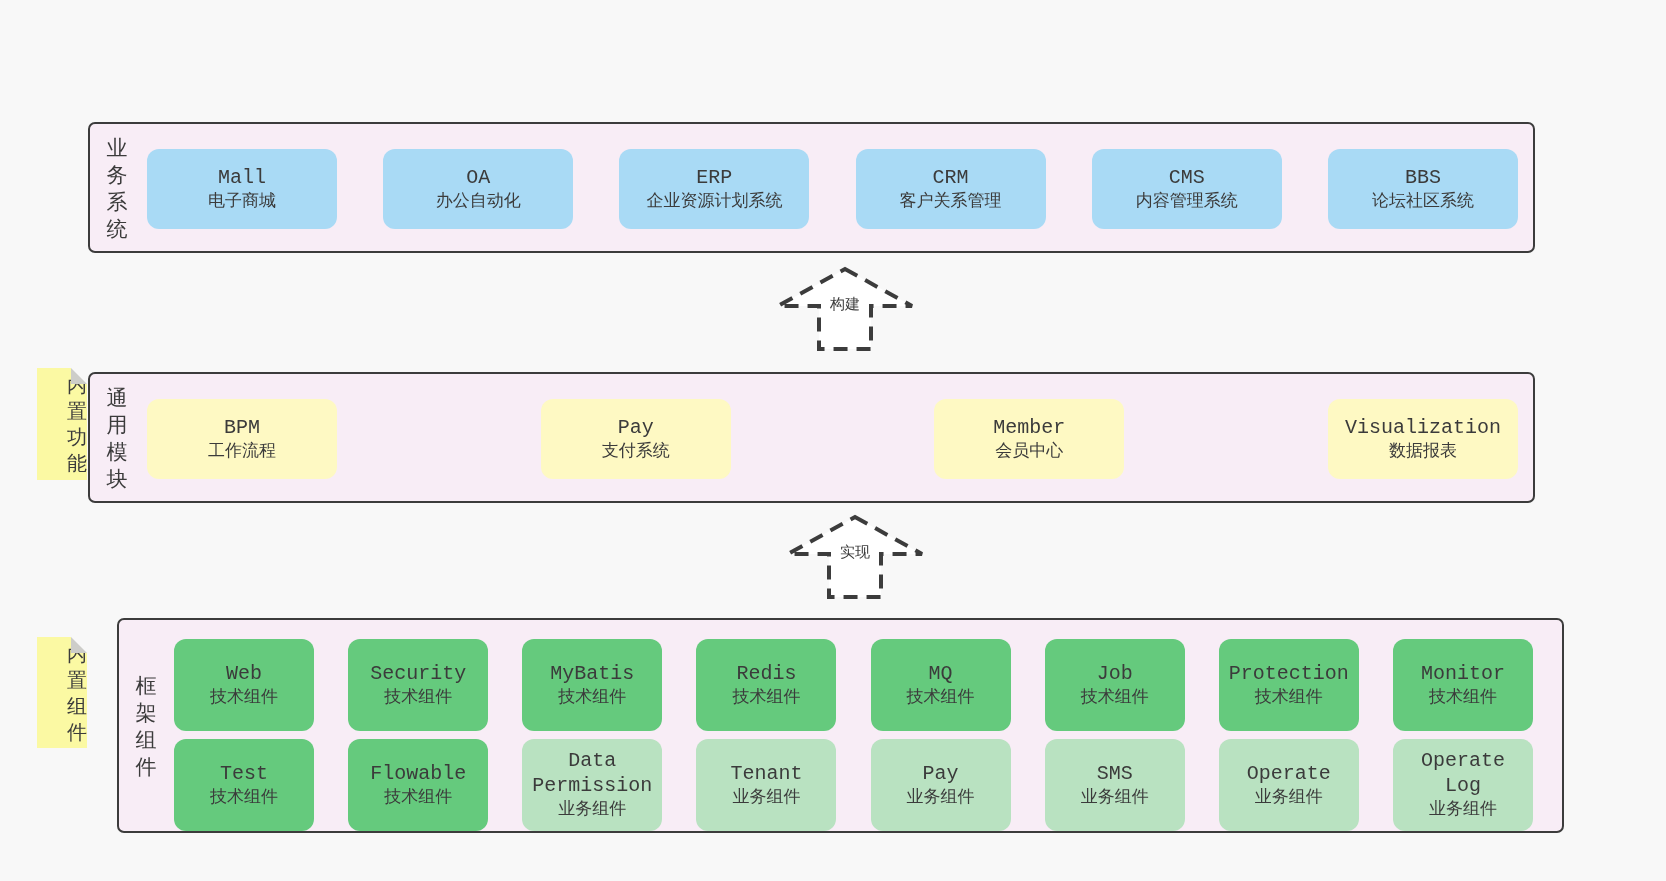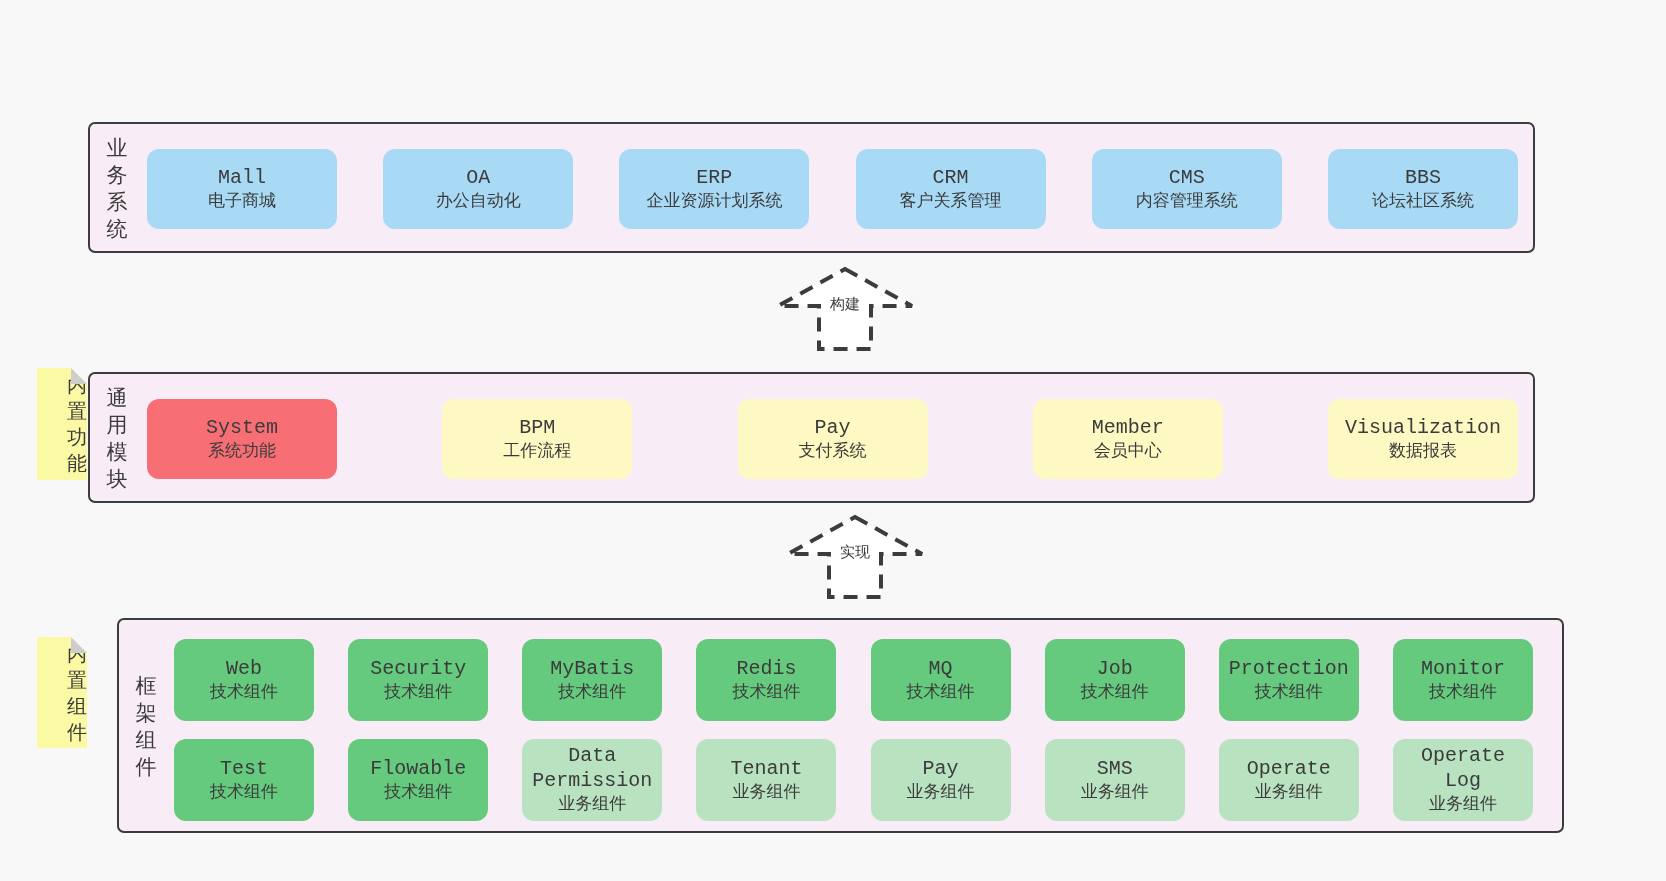--- a/index.html
+++ b/index.html
@@ -41,21 +41,21 @@
     display: flex;
     flex-direction: column;
     align-items: center;
     justify-content: center;
     border-radius: 12px;
     text-align: center;
     padding: 8px 6px;
     font-family: Liberation Mono, monospace;
   }
   .box-lg { width: 190px; height: 80px; }
-  .box-sm { width: 140px; height: 82px; }
+  .box-sm { width: 140px; height: 92px; }
   .box .en { font-size: 20px; line-height: 25px; }
   .box .zh { font-size: 17px; line-height: 24px; }
   .b-blue   { background: #a9daf5; }
   .b-red    { background: #f76f74; }
   .b-pink   { background: #fef9c3; }
   .b-green  { background: #65ca7d; }
   .b-lgreen { background: #b9e2c1; }
   .sticky {
     position: absolute;
     left: 37px;
@@ -133,24 +133,20 @@
 <div class="arrow" style="left:775px; top:266px;">
   <svg viewBox="0 0 140 86">
     <path d="M70 3 L137 40 L96 40 L96 83 L44 83 L44 40 L3 40 Z" fill="#ffffff" stroke="#3c3c3c" stroke-width="4" stroke-dasharray="14 9"></path>
   </svg>
   <div class="arrow-label">构建</div>
 </div>
 
 <section class="panel" style="top:372px; height:131px;">
   <div class="side-label">通用模块</div>
   <div class="box-row row-wide" style="top:25px;">
-    <div class="box box-lg b-red">
-      <div class="en">System</div>
-      <div class="zh">系统功能</div>
-    </div>
     <div class="box box-lg b-pink">
       <div class="en">BPM</div>
       <div class="zh">工作流程</div>
     </div>
     <div class="box box-lg b-pink">
       <div class="en">Pay</div>
       <div class="zh">支付系统</div>
     </div>
     <div class="box box-lg b-pink">
       <div class="en">Member</div>

